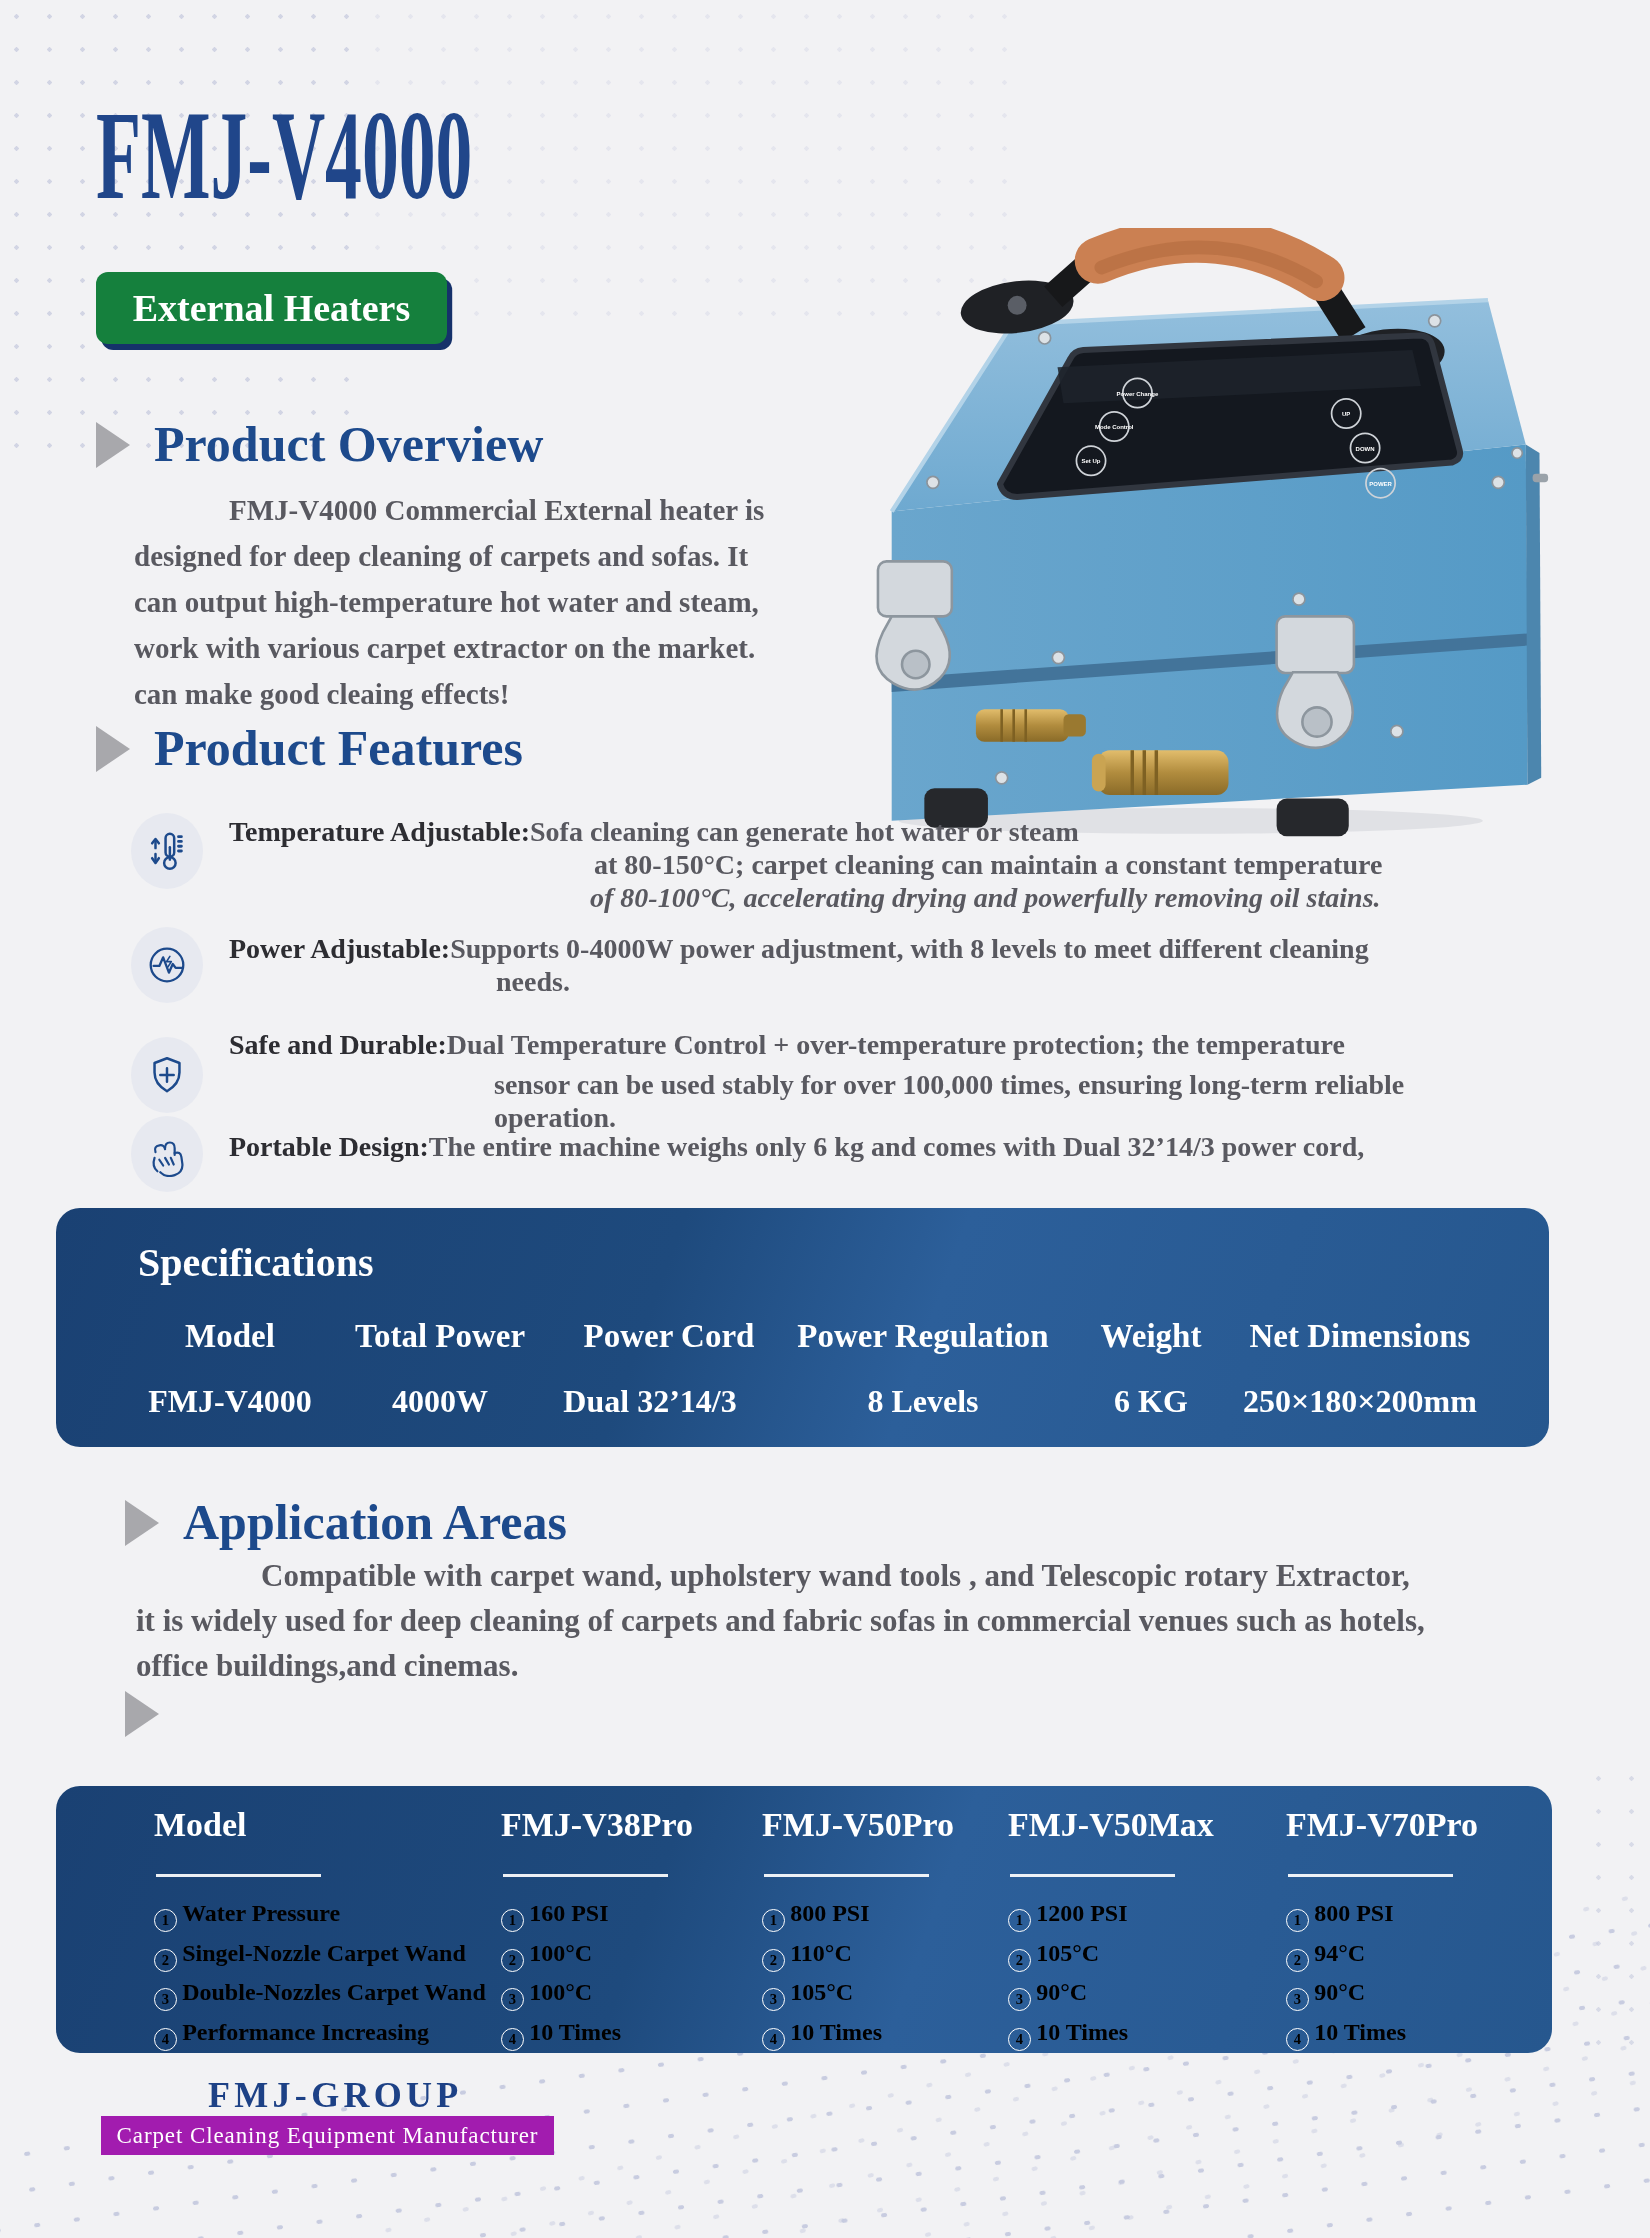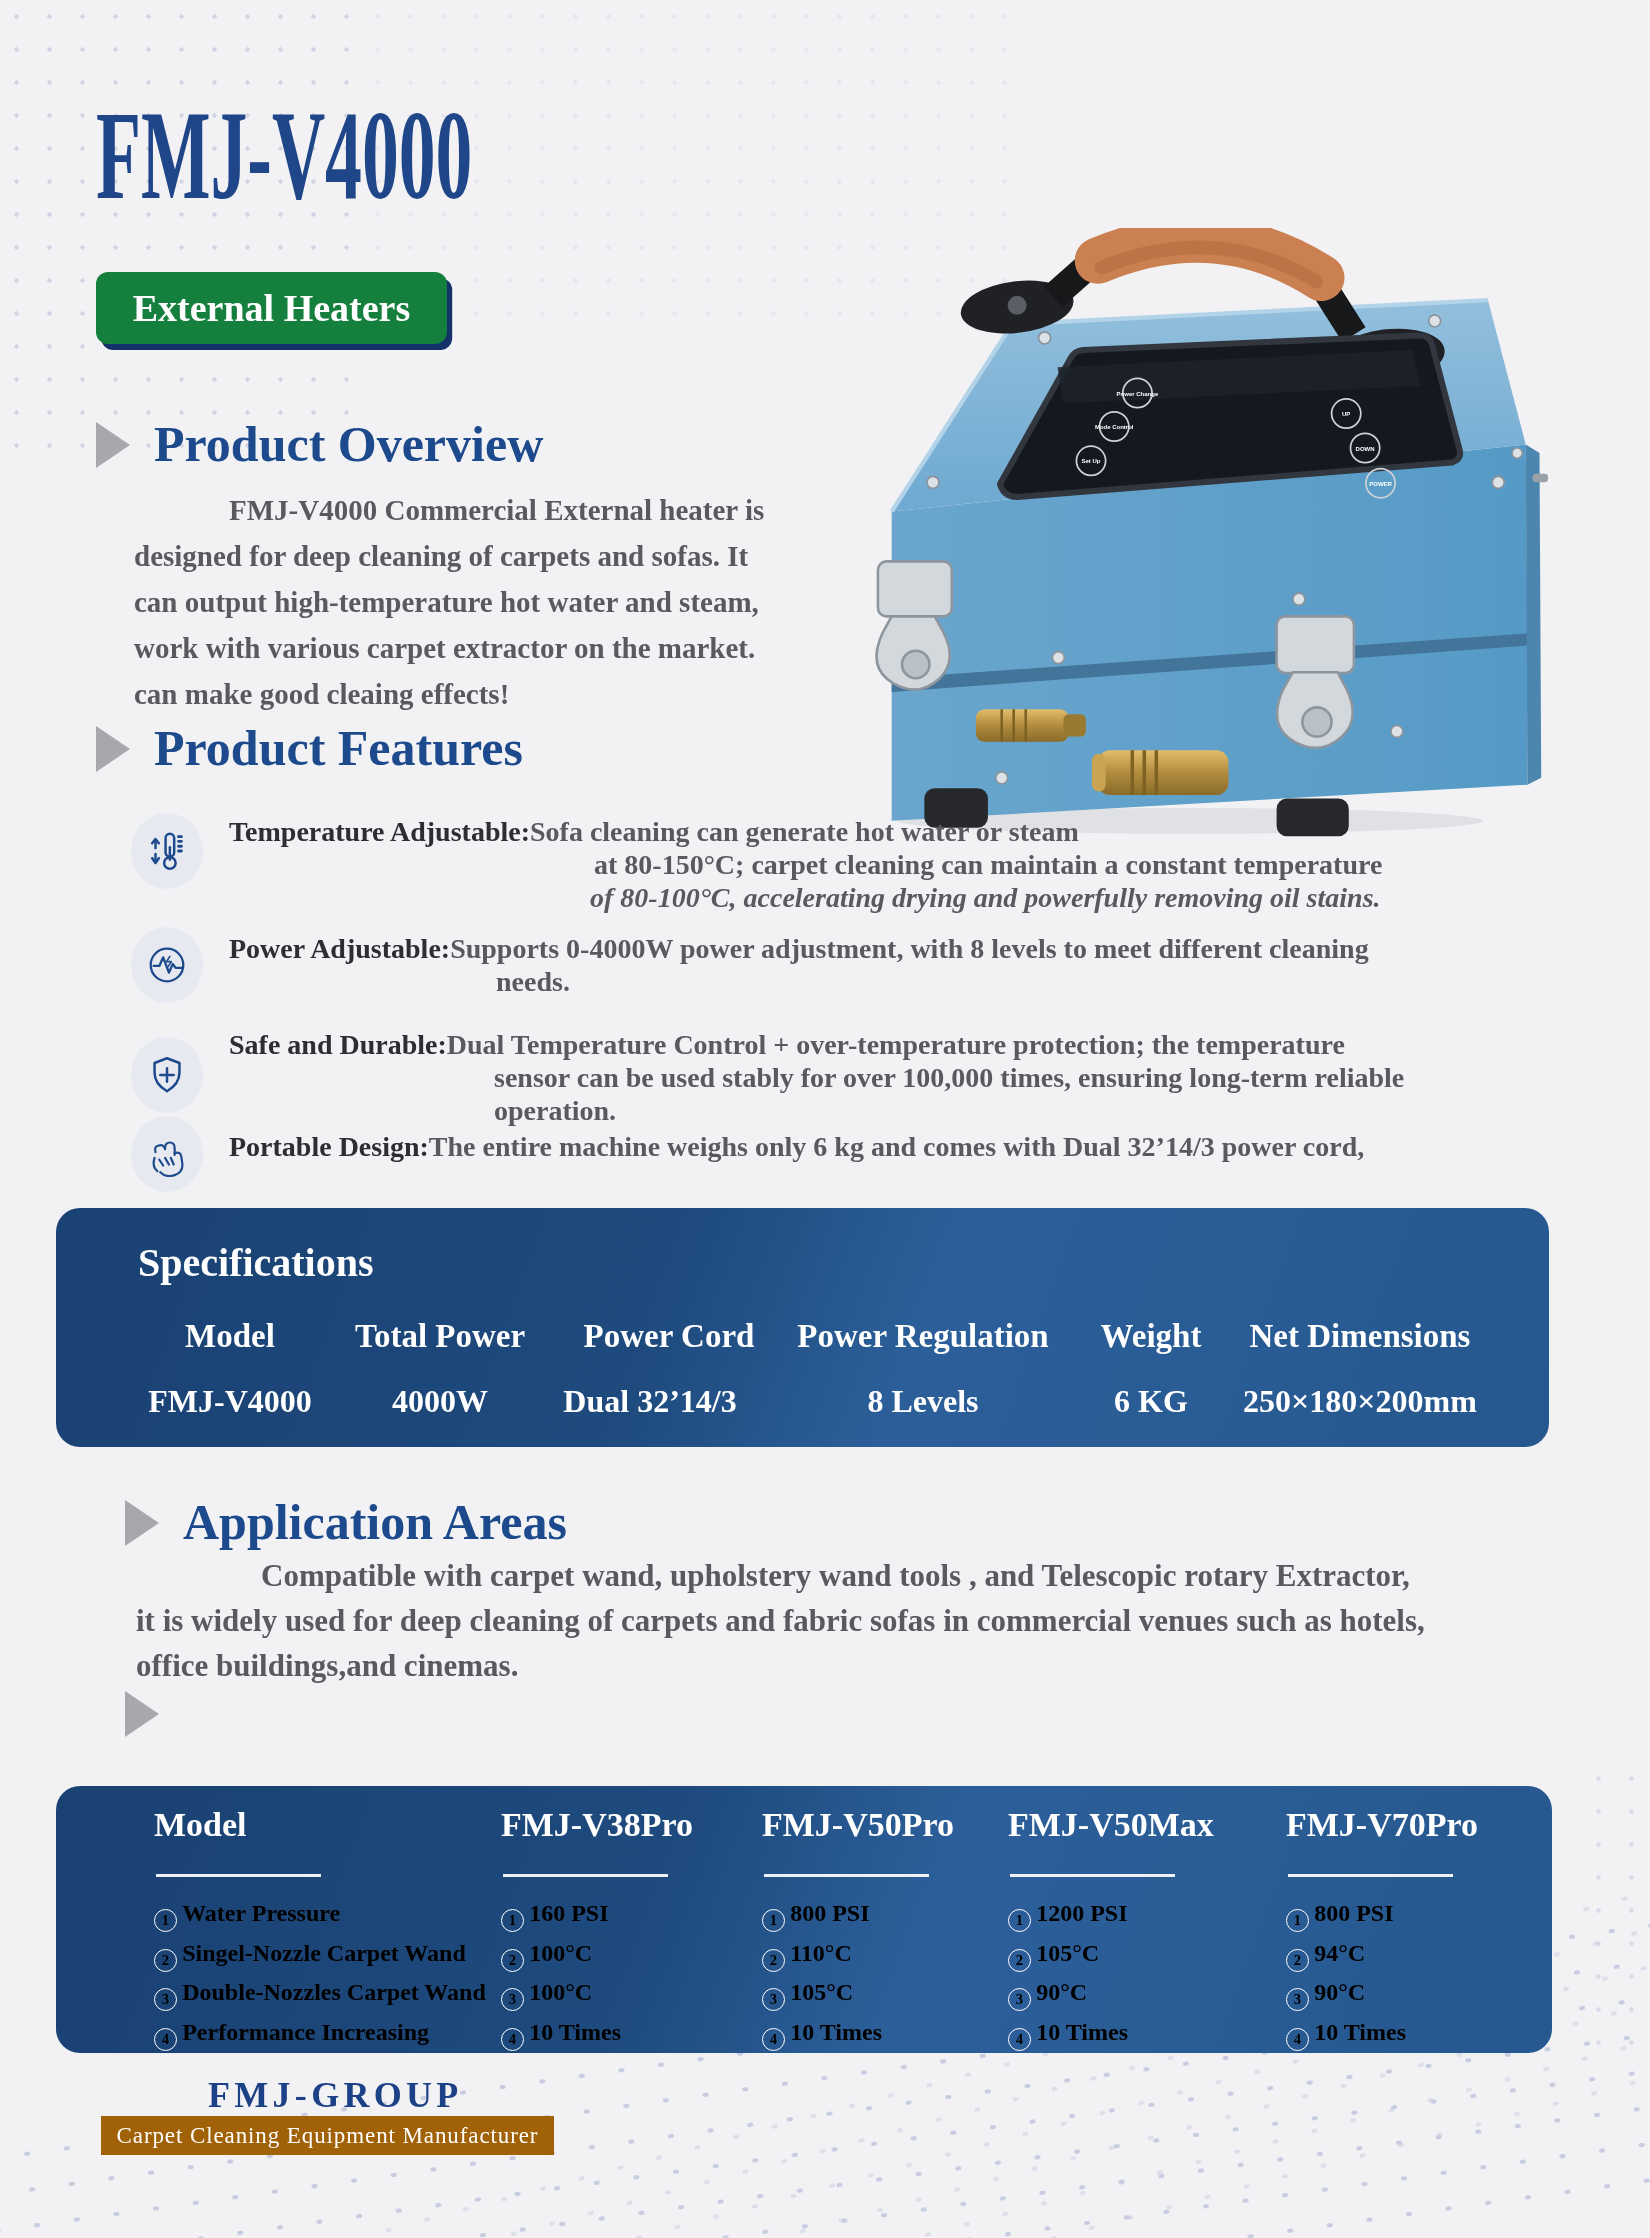--- a/index.html
+++ b/index.html
@@ -85,21 +85,21 @@
   .circ {
     display:inline-flex; width:23px; height:23px;
     border:1.7px solid #fff; border-radius:50%;
     align-items:center; justify-content:center;
     font-size:14.6px; margin-right:5.2px; vertical-align:-4.3px;
   }
 
   .brand { left:208px; top:2074px; font-size:36px; color:#1d4186; letter-spacing:4.3px; white-space:nowrap; }
   .tagbar {
     left:101px; top:2116px; width:453px; height:39px;
-    background:#a16207; display:flex; align-items:center; justify-content:center;
+    background:#a21caf; display:flex; align-items:center; justify-content:center;
     z-index:2;
   }
   .tagbar span { color:#fff; font-size:23px; letter-spacing:0.9px; white-space:nowrap; font-weight:normal; }
 </style>
 </head>
 <body>
 
 <div class="dots dots1"></div>
 <div class="dots dots1b"></div>
 <div class="dots dots3"></div>
@@ -263,21 +263,21 @@
 <div class="z fic" style="left:131px; top:1037px;">
   <svg viewBox="0 0 48 48" fill="none" stroke="#1d4a8c" stroke-width="2.6" stroke-linecap="round" stroke-linejoin="round">
     <path d="M24 6.5 l13 5 v10 c0 9 -6 15.5 -13 19.5 c-7 -4 -13 -10.5 -13 -19.5 v-10 z"></path>
     <path d="M24 17 v14 M17 24 h14"></path>
   </svg>
 </div>
 <div class="z" style="left:229px; top:1028px;">
   <div class="fline">
     <span class="flabel">Safe and Durable:</span><span class="fdesc">Dual Temperature Control + over-temperature protection; the temperature</span>
   </div>
-  <div class="fline fdesc" style="margin-left:265px;">sensor can be used stably for over 100,000 times, ensuring long-term reliable</div>
+  <div class="fline fdesc" style="margin-left:265px;margin-top:7px;">sensor can be used stably for over 100,000 times, ensuring long-term reliable</div>
   <div class="fline fdesc" style="margin-left:265px;">operation.</div>
 </div>
 
 <div class="z fic" style="left:131px; top:1116px;">
   <svg viewBox="0 0 48 48" fill="none" stroke="#1d4a8c" stroke-width="2.3" stroke-linecap="round" stroke-linejoin="round">
     <path d="M11 28 q-3 9 3 14"></path>
     <path d="M12 22 q-2 -6 4 -7 q5 -1 6 4"></path>
     <path d="M22 18 q0 -6 5 -6 q5 0 5 6 v7"></path>
     <path d="M32 23 q6 -2 7 4 l1 7 q1 9 -8 12 q-9 3 -15 -3"></path>
     <path d="M16 30 l4 6 M22 28 l4 7 M28 28 l3 7"></path>

